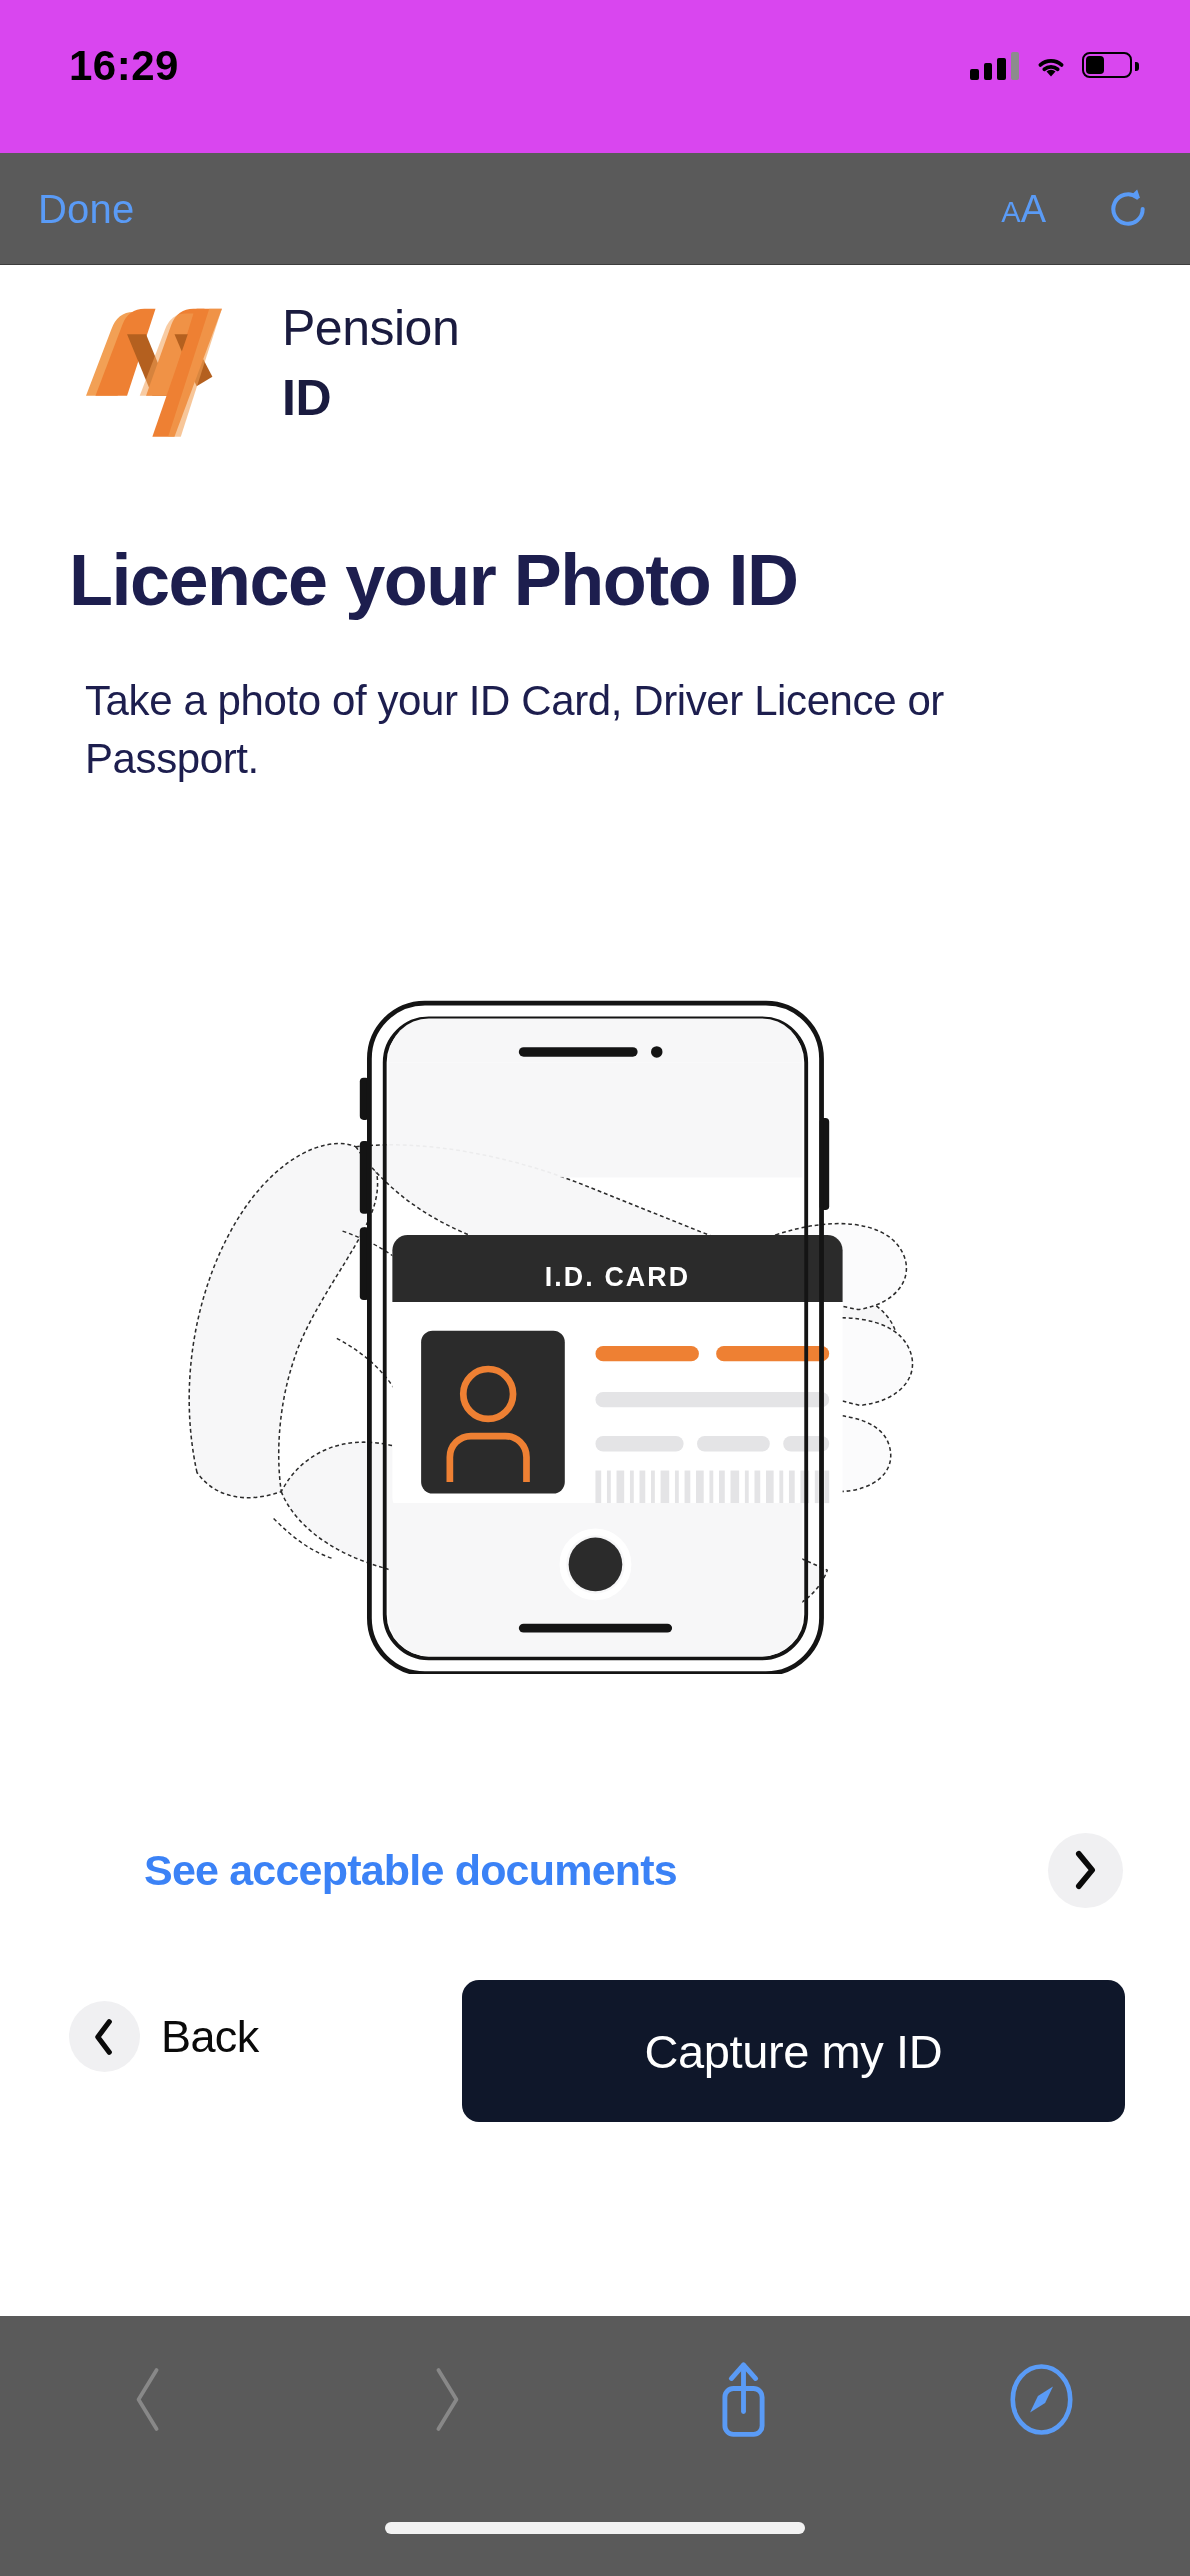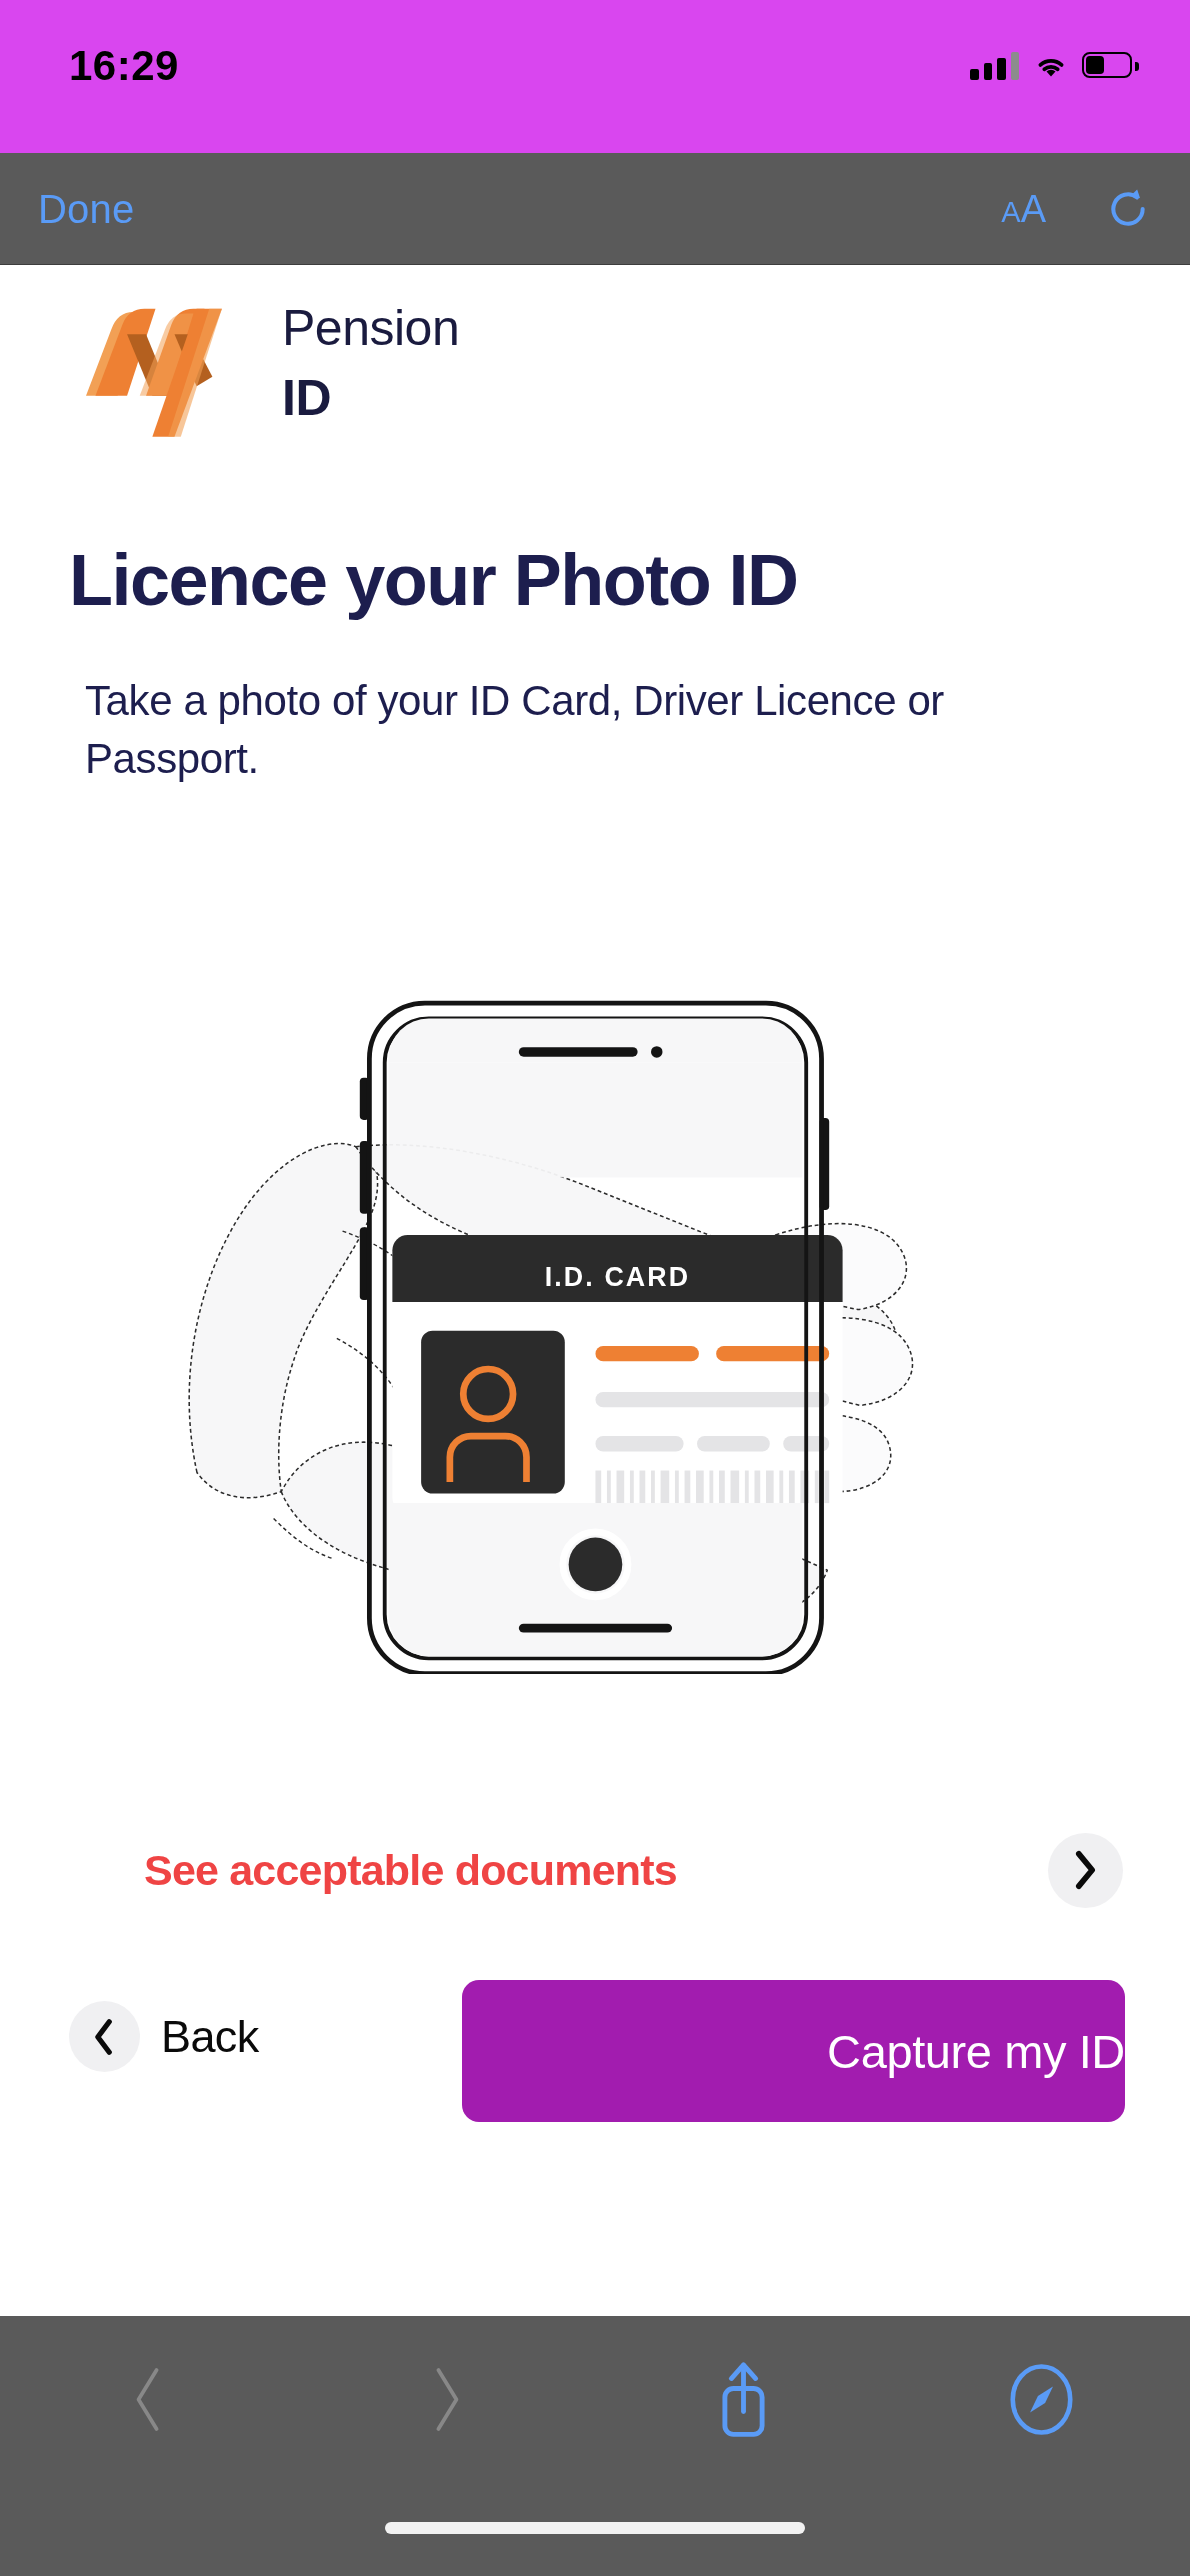--- a/index.html
+++ b/index.html
@@ -107,21 +107,21 @@
     position:absolute; left:105px; top:594px;
     width:979px; height:815px;
   }
 
   
   .docs-row{
     position:absolute; left:69px; top:1562px; width:1054px; height:86px;
     display:flex; align-items:center; justify-content:space-between;
   }
   .docs-label{
-    font-size:43px; font-weight:800; color:#ef4444;
+    font-size:43px; font-weight:800; color:#3b82f6;
     letter-spacing:-0.8px; padding-left:75px;
   }
   .circle-btn{
     width:75px; height:75px; border-radius:50%;
     background:#f0f0f2;
     display:flex; align-items:center; justify-content:center;
     flex:0 0 auto;
   }
 
   
@@ -134,22 +134,22 @@
   }
   .back-circle{
     width:71px; height:71px; border-radius:50%;
     background:#f0f0f2;
     display:flex; align-items:center; justify-content:center;
   }
   .back-label{ font-size:45px; color:#0a0a0a; letter-spacing:-0.6px; }
   .capture-btn{
     position:absolute; right:-1.9px; top:0;
     width:663px; height:142px; border-radius:17px;
-    background:#a21caf;
-    display:flex; align-items:center; justify-content:flex-end;
+    background:#0f172a;
+    display:flex; align-items:center; justify-content:center;
   }
   .capture-label{
     font-size:47px; color:#ffffff; letter-spacing:-0.4px;
   }
 
   
   .browser-bottom{
     position:absolute; left:0; top:2316px; width:1190px; height:260px;
     background:#5a5a5a;
   }

